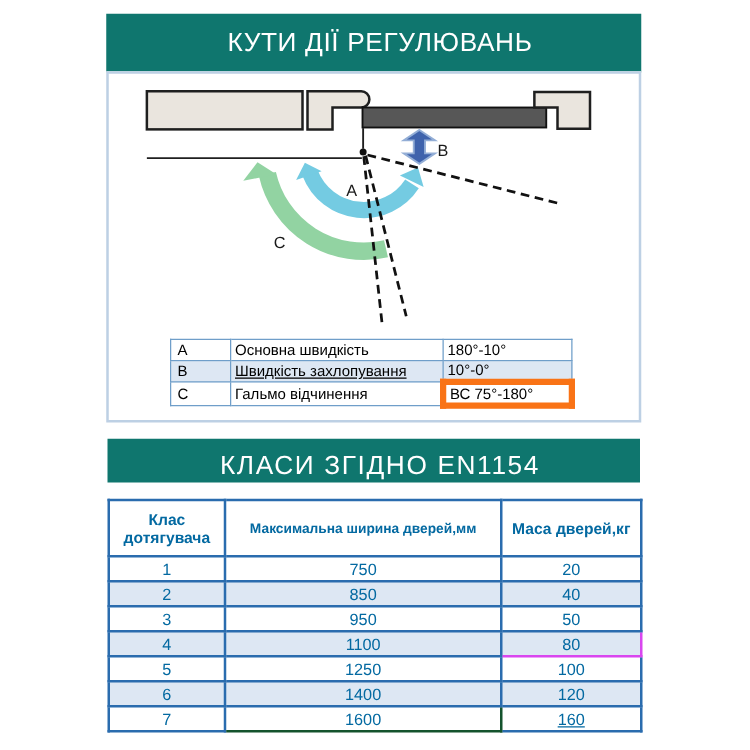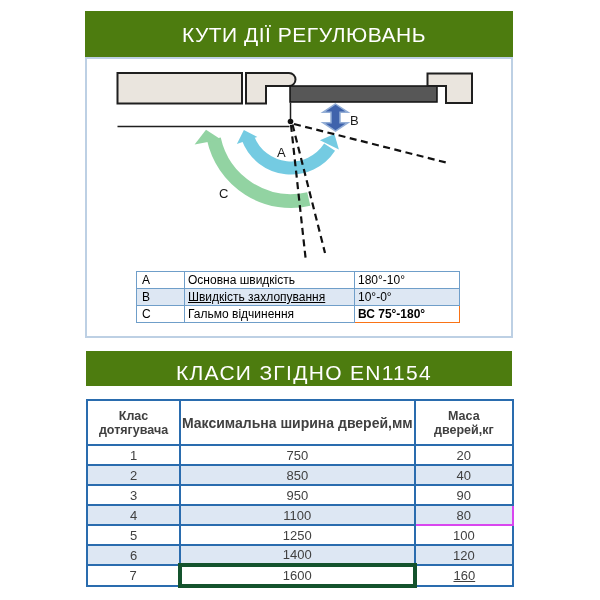--- a/index.html
+++ b/index.html
@@ -1,18 +1,18 @@
 <!DOCTYPE html>
 <html><head>
 <meta charset="utf-8">
 <style>
   html,body{margin:0;padding:0;background:#ffffff;}
   body{width:600px;height:600px;position:relative;font-family:"Liberation Sans",sans-serif;overflow:hidden;}
   .abs{position:absolute;}
-  .hdr{background:#4d7c0f;color:#ffffff;text-align:center;font-size:21px;letter-spacing:0.5px;text-indent:10px;}
+  .hdr{background:#0f766e;color:#ffffff;text-align:center;font-size:21px;letter-spacing:0.5px;text-indent:10px;}
   table{border-collapse:collapse;}
 </style>
 </head>
 <body>
 
 <div class="abs hdr" style="left:85px;top:11px;width:428px;height:47px;line-height:47px;">КУТИ ДІЇ РЕГУЛЮВАНЬ</div>
 
 <div class="abs" style="left:85px;top:57px;width:424px;height:277px;border:2px solid #bdd0e4;background:#ffffff;"></div>
 
 <svg class="abs" style="left:0;top:0;" width="600" height="600" viewBox="0 0 600 600">
@@ -67,54 +67,54 @@
 
   <tr style="height:17px;background:#dde7f3;">
     <td style="border:1px solid #6f9ec9;padding:0 0 0 5px;">В</td>
     <td style="border:1px solid #6f9ec9;padding:0 0 0 3px;text-decoration:underline;">Швидкість захлопування</td>
     <td style="border:1px solid #6f9ec9;padding:0 0 0 3px;">10°-0°</td>
   </tr>
 
   <tr style="height:17px;background:#ffffff;">
     <td style="border:1px solid #6f9ec9;padding:0 0 0 5px;">С</td>
     <td style="border:1px solid #6f9ec9;padding:0 0 0 3px;">Гальмо відчинення</td>
-    <td style="border:1px solid #f97316;padding:0 12px 0 3px;font-weight:bold;">ВС 75°-180°</td>
+    <td style="border:5px solid #f97316;padding:0 12px 0 3px;">ВС 75°-180°</td>
   </tr>
 </tbody>
     </table>
 </div>
 
 <div class="abs hdr" style="left:86px;top:351px;width:426px;height:35px;line-height:43px;letter-spacing:1.3px;">КЛАСИ ЗГІДНО EN1154</div>
 
 <div class="abs" style="left:86px;top:399px;width:428px;">
-<table style="width:428px;font-size:14px;color:#404040;text-align:center;">
+<table style="width:428px;font-size:14px;color:#0369a1;text-align:center;">
 
   <tbody>
         <tr style="height:45px;background:#ffffff;font-weight:bold;">
     <td style="border:2px solid #2a6cae;width:89px;font-size:12.5px;">Клас<br>дотягувача</td>
-    <td style="border:2px solid #2a6cae;width:217px;white-space:nowrap;font-size:14px;">Максимальна ширина дверей,мм</td>
+    <td style="border:2px solid #2a6cae;width:217px;white-space:nowrap;font-size:11px;">Максимальна ширина дверей,мм</td>
     <td style="border:2px solid #2a6cae;font-size:12.5px;">Маса дверей,кг</td>
   </tr>
 
   <tr style="height:20px;background:#ffffff;font-size:13px;">
           <td style="border:2px solid #2a6cae;">1</td>
           <td style="border:2px solid #2a6cae;text-align:center;">750</td>
           <td style="border:2px solid #2a6cae;margin-top:12px;">20</td>
         </tr>
 
   <tr style="height:20px;background:#dde7f3;font-size:13px;">
           <td style="border:2px solid #2a6cae;">2</td>
           <td style="border:2px solid #2a6cae;">850</td>
           <td style="border:2px solid #2a6cae;">40</td>
         </tr>
 
   <tr style="height:20px;background:#ffffff;font-size:13px;">
           <td style="border:2px solid #2a6cae;">3</td>
           <td style="border:2px solid #2a6cae;">950</td>
-          <td style="border:2px solid #2a6cae;">90</td>
+          <td style="border:2px solid #2a6cae;">50</td>
         </tr>
 
   <tr style="height:20px;background:#dde7f3;font-size:13px;">
           <td style="border:2px solid #2a6cae;">4</td>
           <td style="border:2px solid #2a6cae;">1100</td>
           <td style="border:2px solid #d946ef;">80</td>
         </tr>
 
   <tr style="height:20px;background:#ffffff;font-size:13px;">
           <td style="border:2px solid #2a6cae;">5</td>
@@ -123,18 +123,18 @@
         </tr>
 
   <tr style="height:20px;background:#dde7f3;font-size:13px;">
           <td style="border:2px solid #2a6cae;">6</td>
           <td style="border:2px solid #2a6cae;">1400</td>
           <td style="border:2px solid #2a6cae;">120</td>
         </tr>
 
   <tr style="height:20px;background:#ffffff;font-size:13px;">
           <td style="border:2px solid #2a6cae;">7</td>
-          <td style="border:4px solid #14532d;margin-top:30px;">1600</td>
+          <td style="border:2px solid #14532d;margin-top:30px;">1600</td>
           <td style="border:2px solid #2a6cae;text-decoration:underline;">160</td>
         </tr>
 </tbody>
     </table>
 </div>
 
 </body></html>

